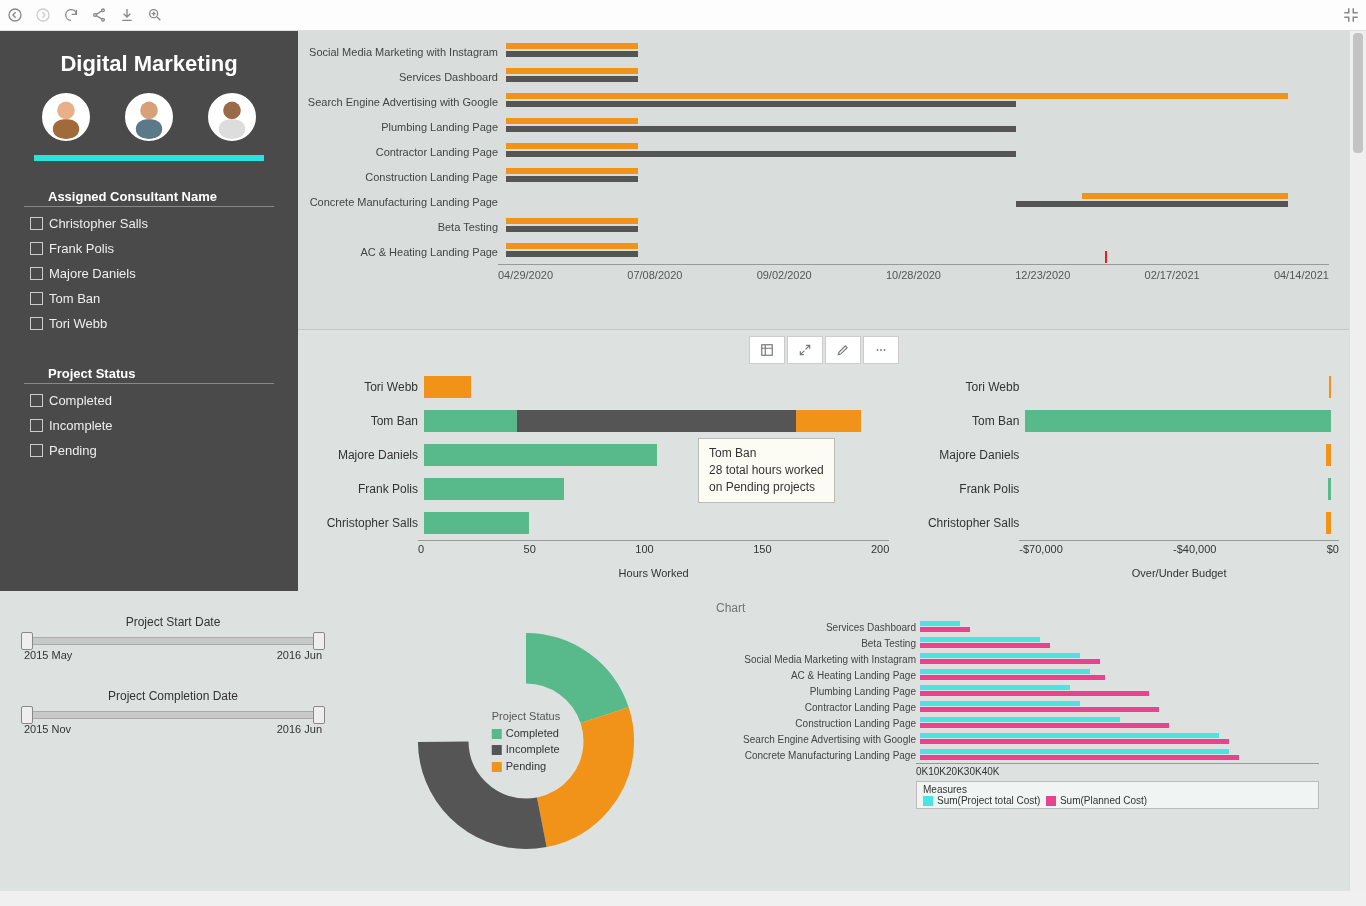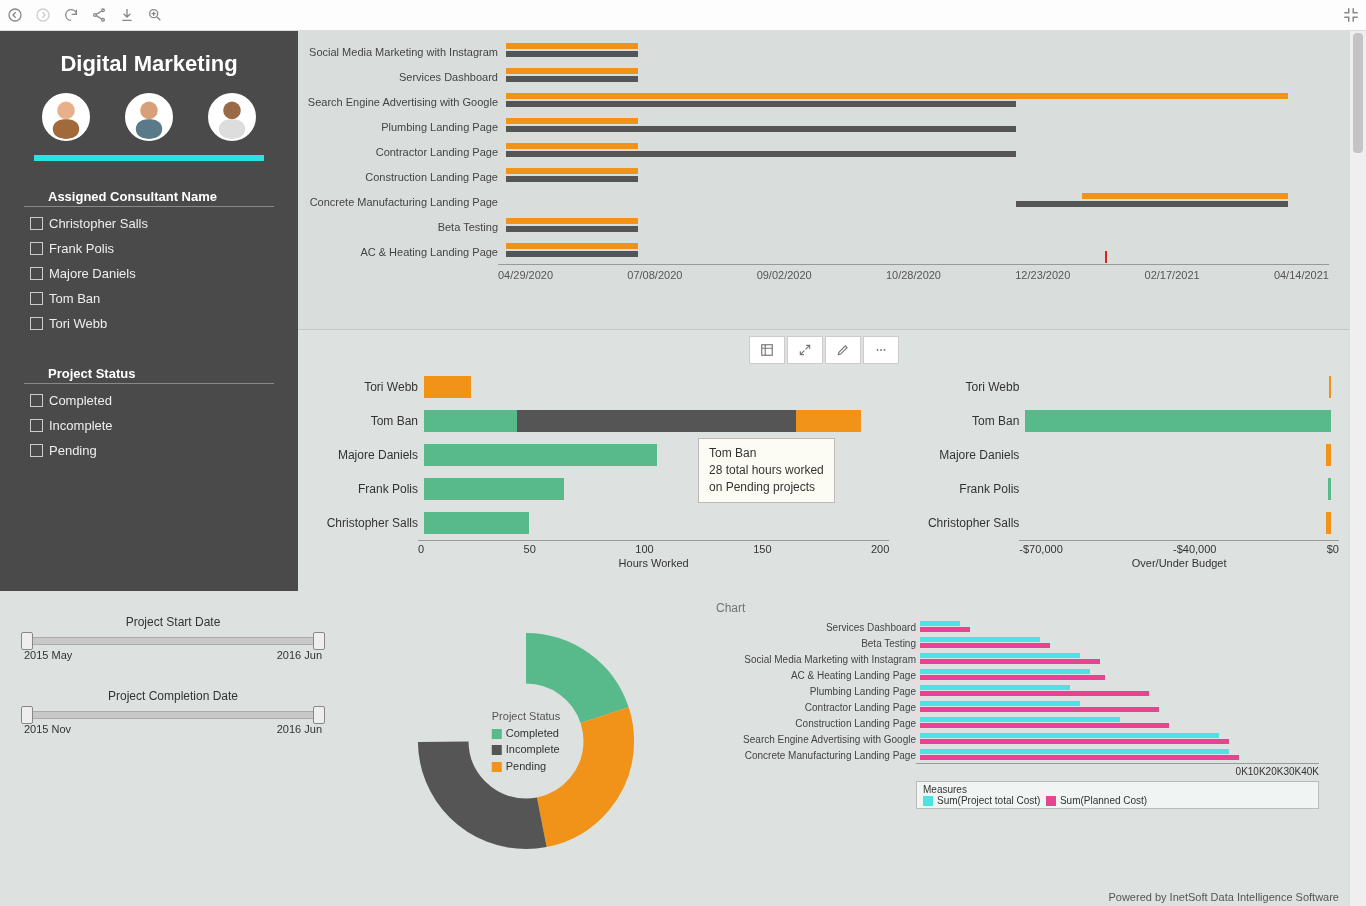--- a/index.html
+++ b/index.html
@@ -31,40 +31,40 @@
 .mid-toolbar .btn{width:34px;height:26px;background:#fff;border:1px solid #ccc;display:flex;align-items:center;justify-content:center;color:#777;cursor:pointer}
 .hbar-chart{flex:1;padding:40px 10px 10px 10px;position:relative}
 .hbar-row{display:flex;align-items:center;height:34px}
 .hbar-label{width:110px;text-align:right;padding-right:6px;font-size:12px}
 .hbar-track{flex:1;height:22px;position:relative}
 .seg{position:absolute;height:22px;top:0}
 .seg.c{background:#58b98a}
 .seg.i{background:#555}
 .seg.p{background:#f09318}
 .hbar-axis{display:flex;margin-left:110px;border-top:1px solid #999;padding-top:2px;font-size:11px;justify-content:space-between}
-.axis-title{text-align:center;font-size:11px;margin-top:2px}
+.axis-title{text-align:center;font-size:11px;margin-top:12px}
 .tooltip{position:absolute;background:#fcfcf5;border:1px solid #bbb;padding:6px 10px;font-size:12px;left:400px;top:108px;line-height:1.4}
 .bottom{height:300px;display:flex;background:#dde2e0}
 .sliders{width:298px;background:#dde2e0;padding:24px 24px}
 .slider-title{text-align:center;font-size:12px;margin-bottom:8px}
 .slider-track{height:6px;background:#c8c8c8;border-radius:3px;border:1px solid #aaa;position:relative;margin-bottom:4px}
 .slider-thumb{width:10px;height:16px;background:#eee;border:1px solid #888;border-radius:2px;position:absolute;top:-6px}
 .slider-labels{display:flex;justify-content:space-between;font-size:11px;color:#333;margin-bottom:28px}
 .donut-panel{width:360px;display:flex;align-items:center;justify-content:center;position:relative}
 .donut-legend{position:absolute;left:50%;top:50%;transform:translate(-50%,-50%);font-size:11px;line-height:1.5}
 .legend-swatch{display:inline-block;width:10px;height:10px;margin-right:4px;vertical-align:middle}
 .cost-chart{flex:1;padding:10px 30px 4px 10px;position:relative}
 .cost-title{font-size:12px;color:#737373;margin-bottom:4px}
 .cost-row{display:flex;align-items:center;height:16px}
 .cost-label{width:200px;text-align:right;font-size:10px;padding-right:4px;color:#444}
 .cost-bars{flex:1;position:relative;height:14px}
 .cbar{position:absolute;height:5px}
 .cbar.t{background:#4de3e3;top:1px}
 .cbar.p{background:#e6448f;top:7px}
-.cost-axis{display:flex;margin-left:200px;border-top:1px solid #999;font-size:10px;padding-top:2px;justify-content:flex-end}
+.cost-axis{display:flex;margin-left:200px;border-top:1px solid #999;font-size:10px;padding-top:2px;justify-content:flex-start}
 .cost-legend{margin-left:200px;border:1px solid #bbb;padding:2px 6px;margin-top:4px;font-size:10px;background:#f0f4f2}
 .footer{height:16px;text-align:right;padding:0 10px;font-size:11px;color:#555;background:#dde2e0}
 .scrollbar{width:16px;background:#efefef;border-left:1px solid #ddd}
 .scroll-thumb{width:10px;margin:2px auto;background:#c4c4c4;border-radius:4px;height:120px}
 </style>
 </head>
 <body>
 
 <div class="toolbar">
   <span class="ico">
@@ -490,19 +490,18 @@
             <span>40K</span>
           </div>
     <div class="cost-legend">
       <div>Measures</div>
       <span class="legend-swatch" style="background:#4de3e3"></span><span>Sum(Project total   Cost)</span>
       &nbsp;<span class="legend-swatch" style="background:#e6448f"></span><span>Sum(Planned Cost)</span>
     </div>
   </div>
 </div>
 
-<div class="footer">Powered by InetSoft Data Intelligence Software</div>
 
 </div>
 <div class="scrollbar">
       <div class="scroll-thumb"></div>
     </div>
 </div>
 
 </body></html>

